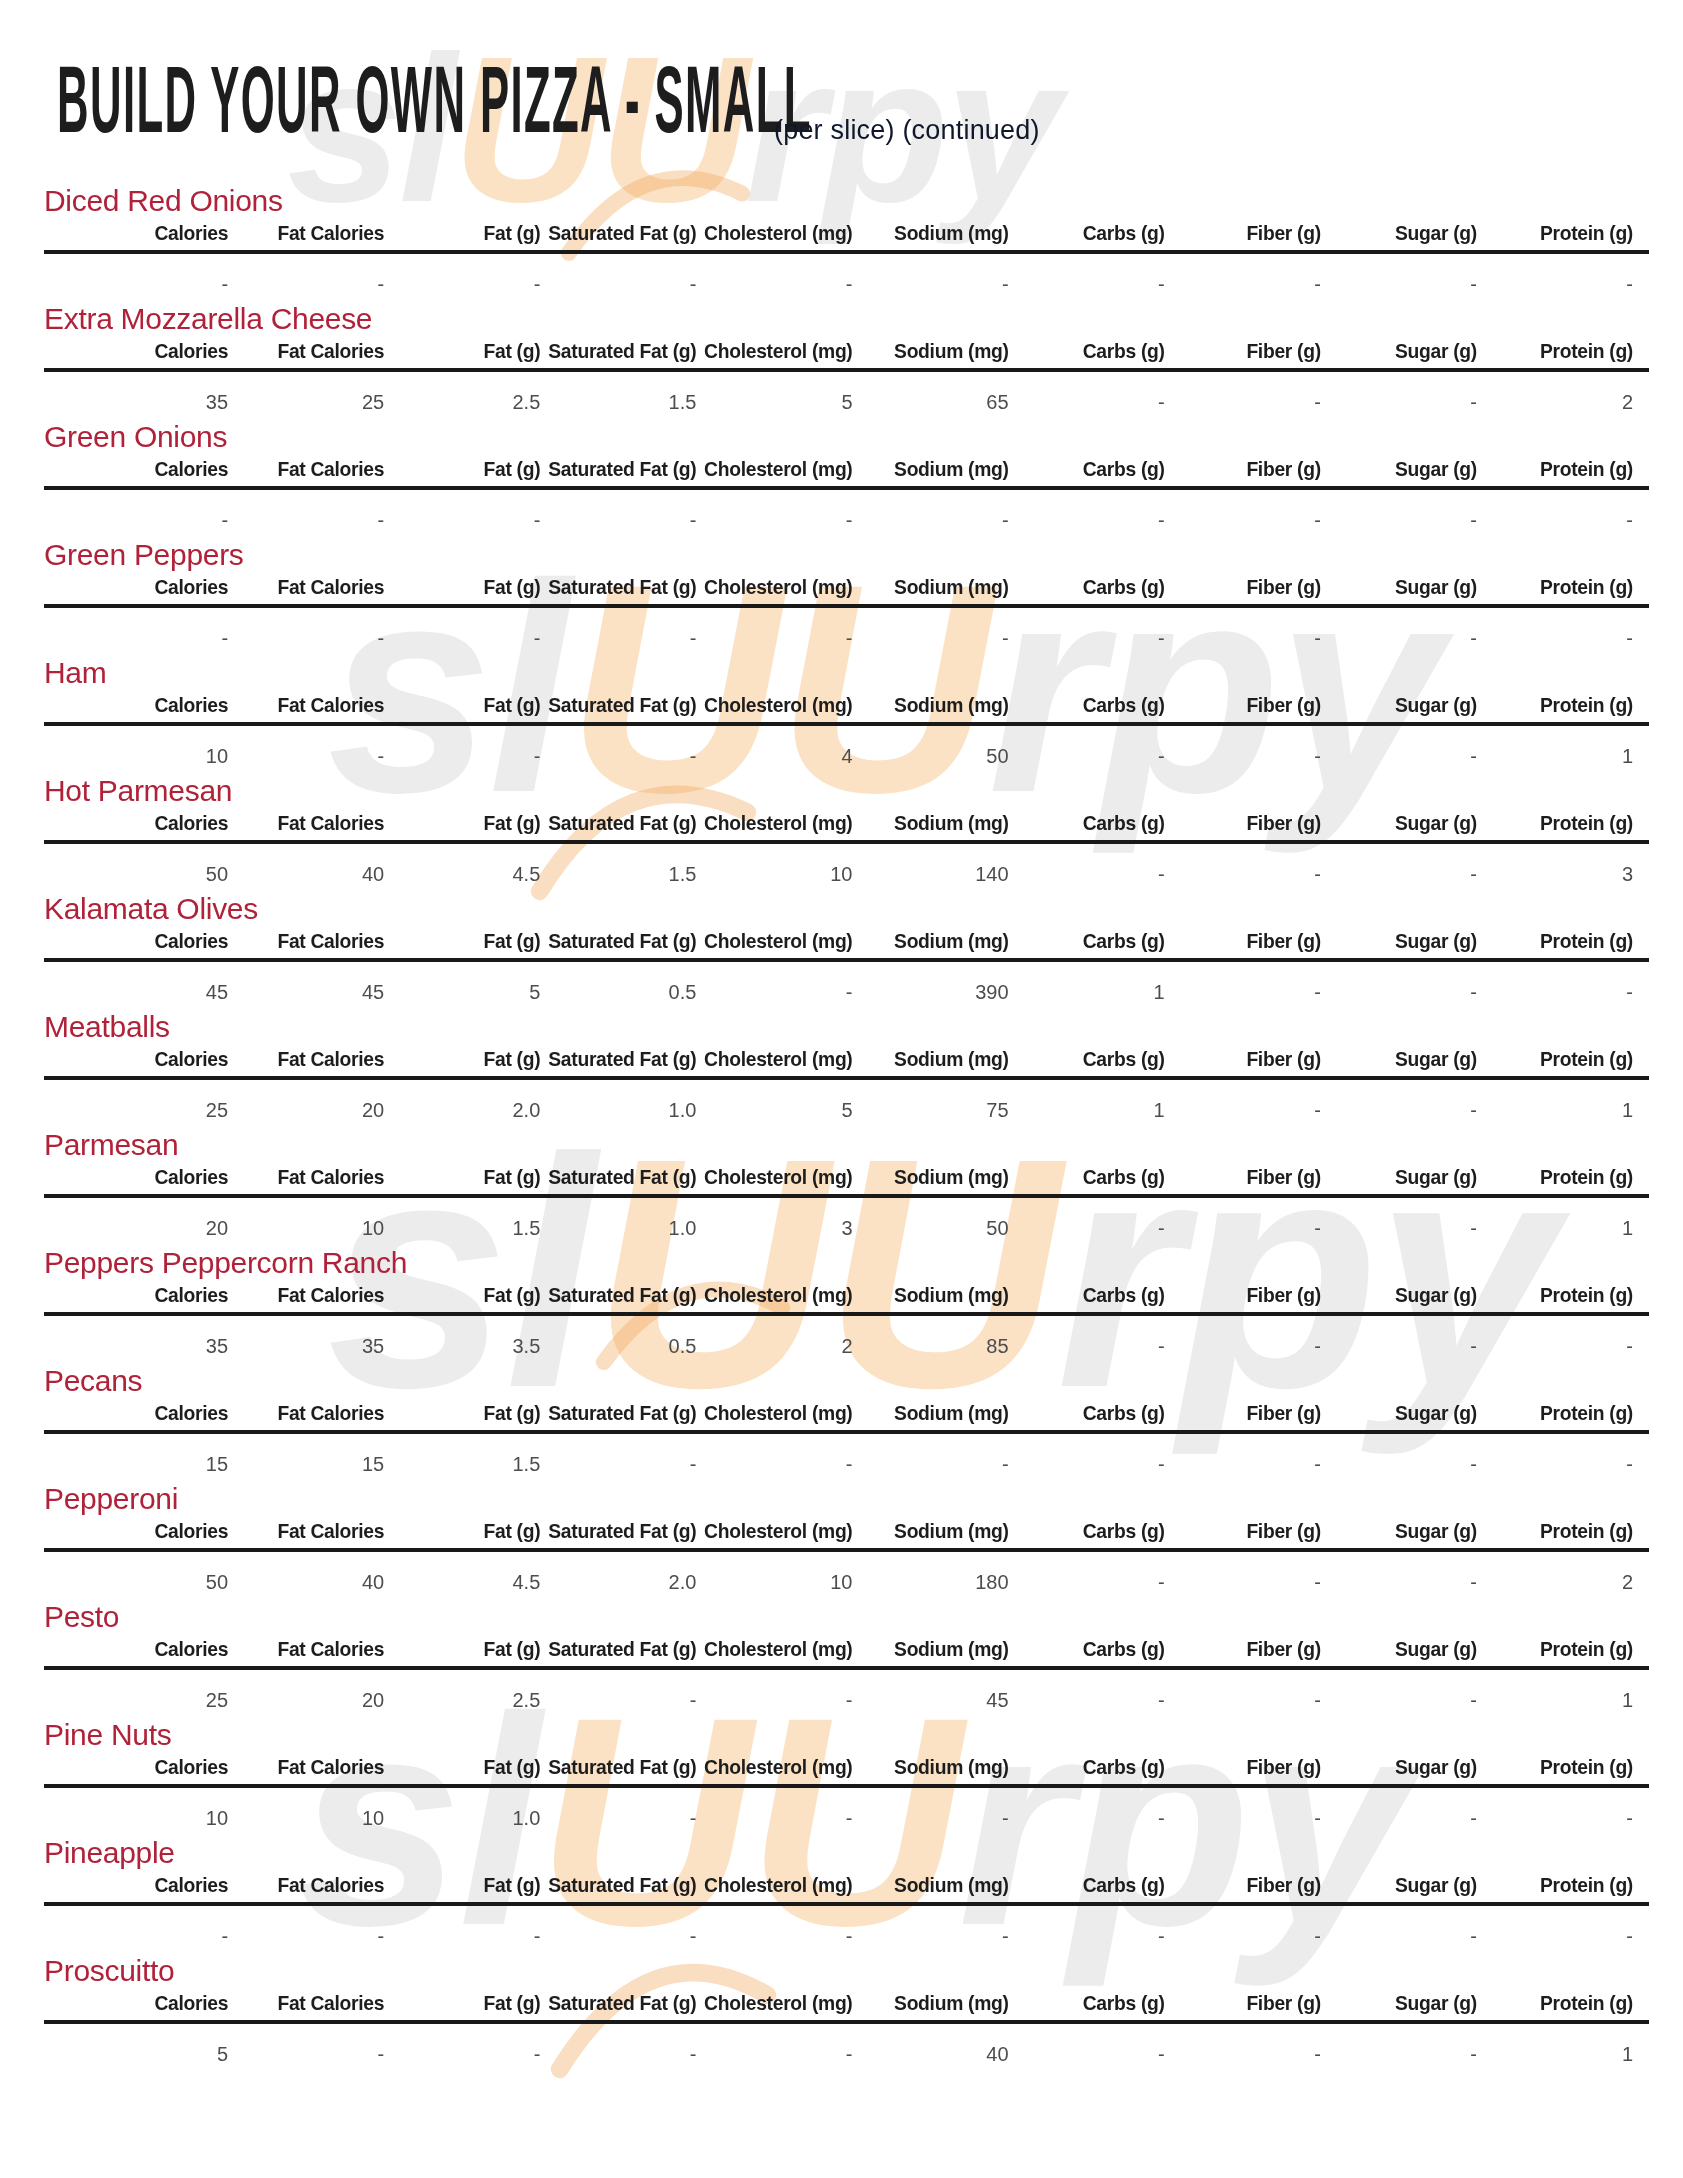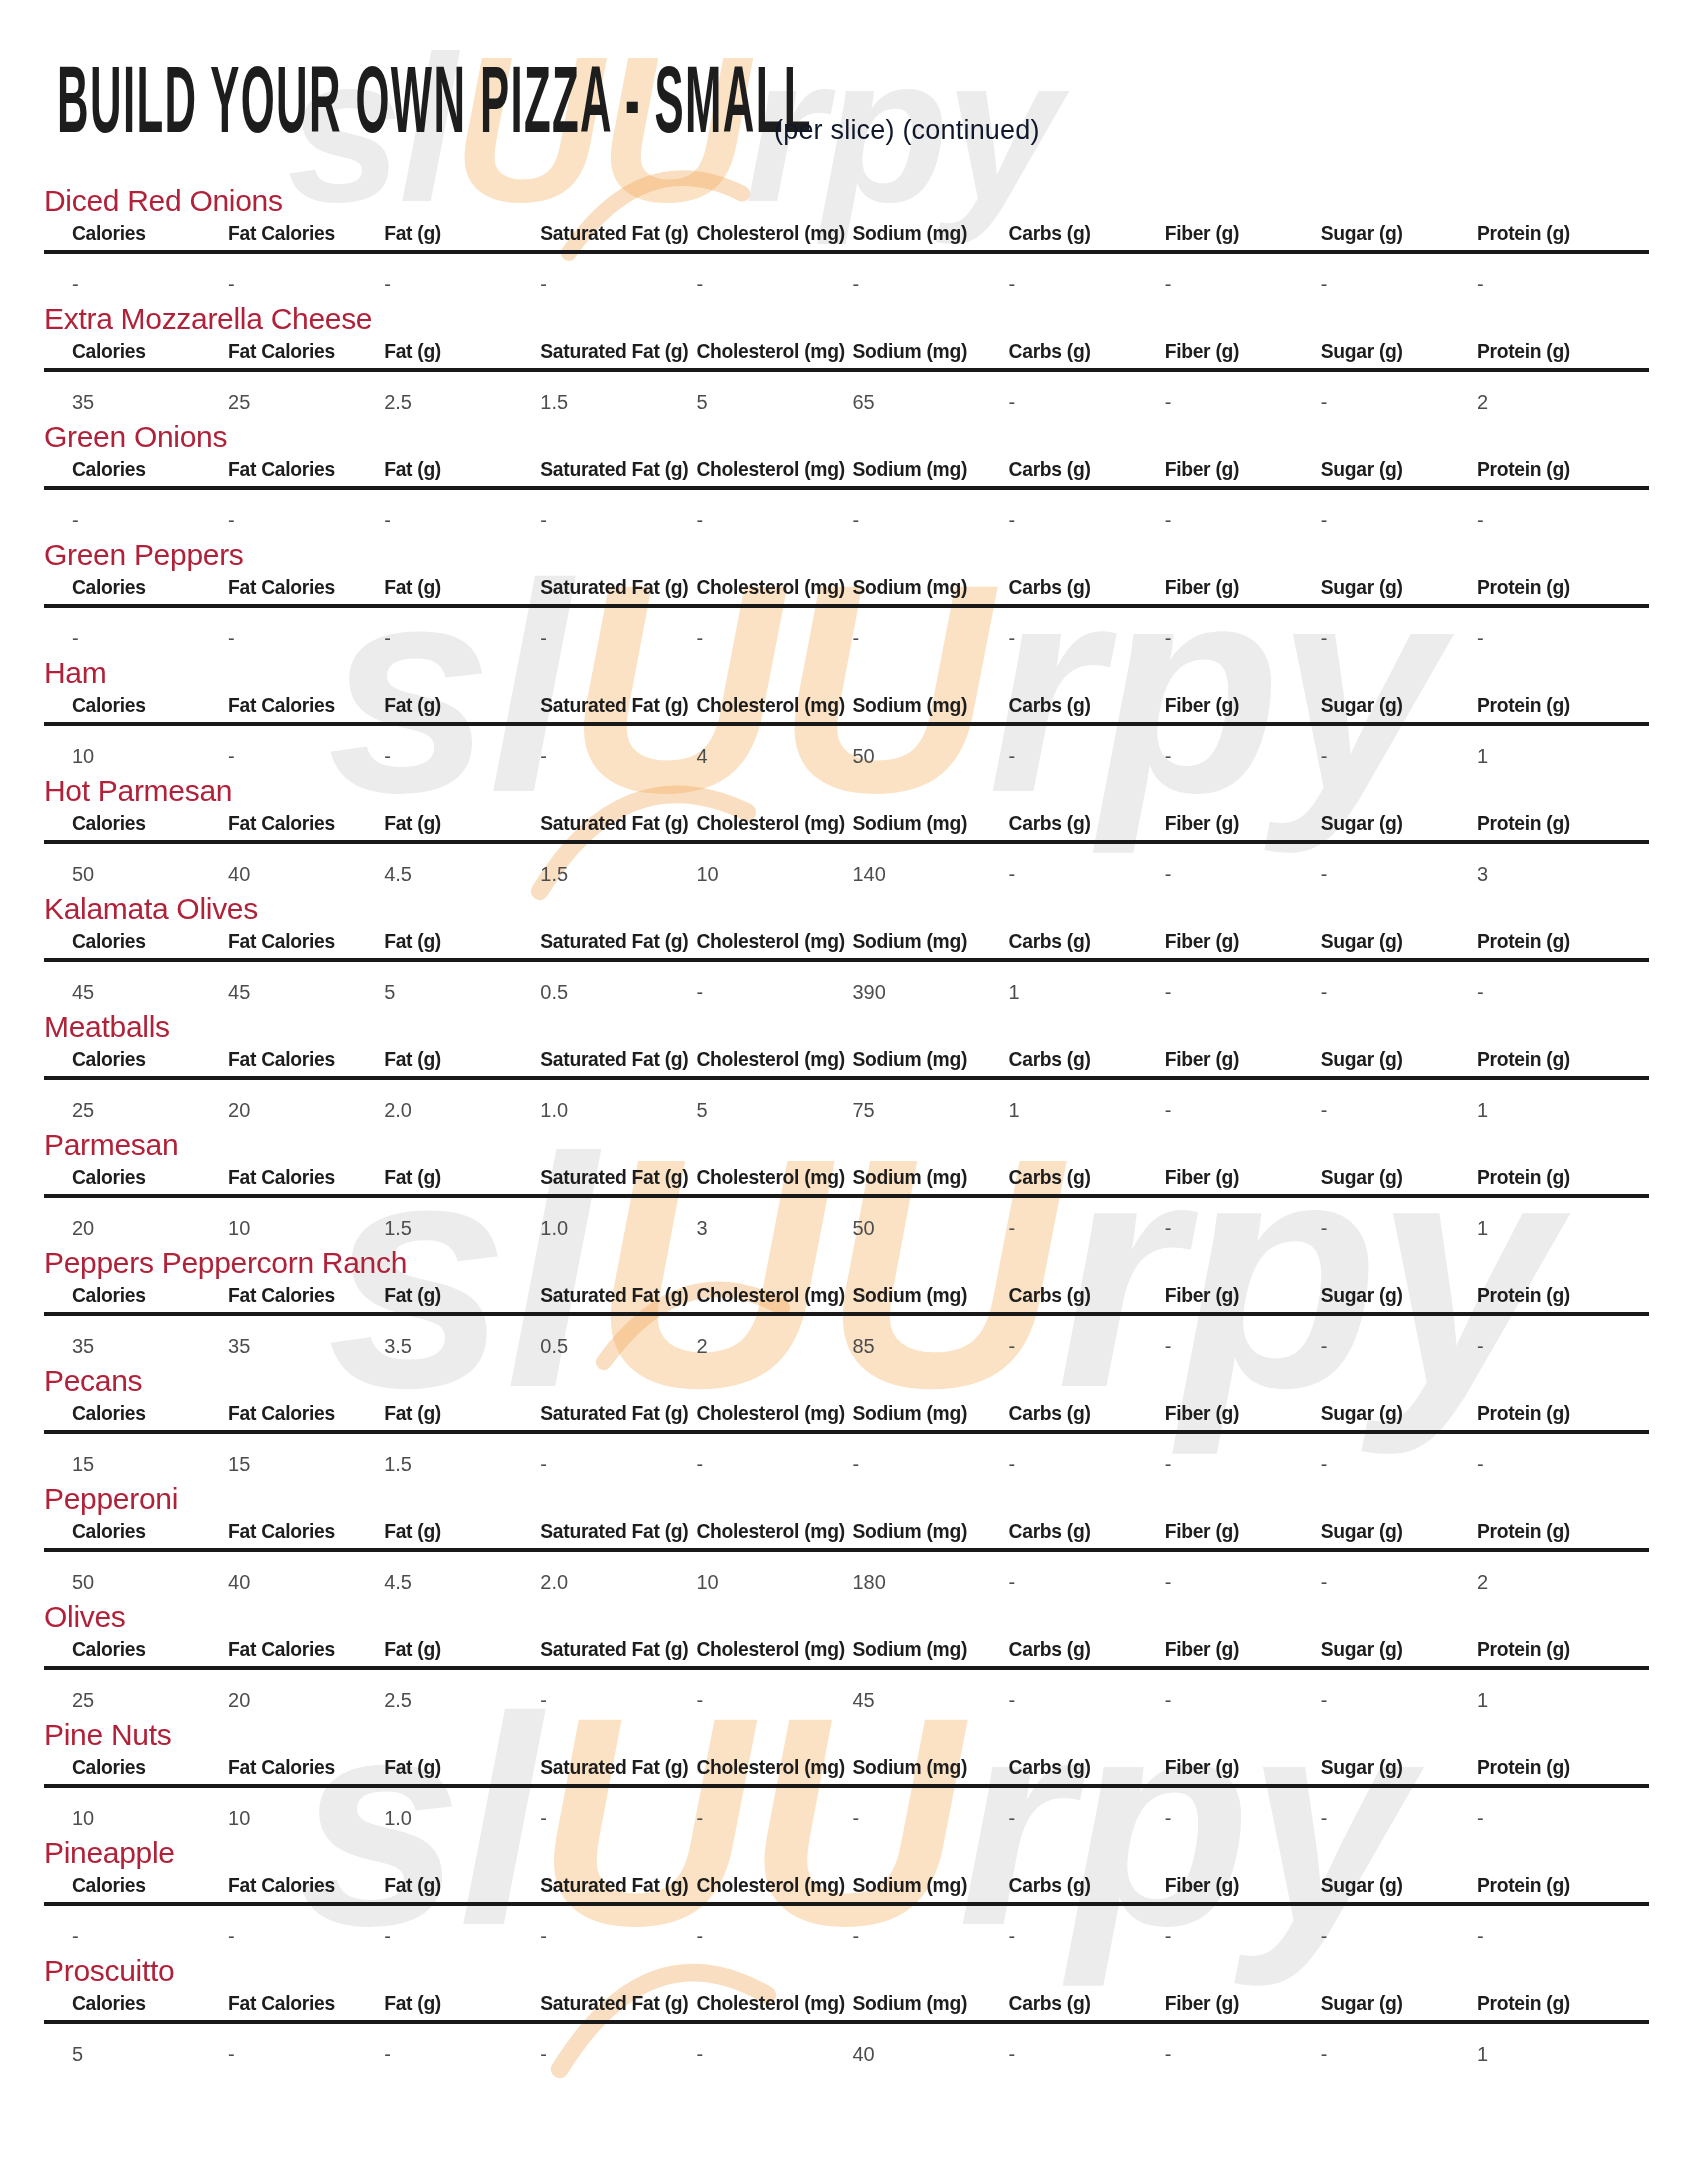--- a/index.html
+++ b/index.html
@@ -48,21 +48,21 @@
   .sections{position:absolute;left:44px;top:186px;width:1605px;}
   .section{position:relative;height:118px;}
   .section-title{
     position:absolute;top:-2px;left:0;
     font-size:30px;font-weight:400;color:var(--red);
     letter-spacing:-0.3px;line-height:1.1;
   }
   .row{
     position:absolute;left:12px;right:0;
     display:grid;grid-template-columns:repeat(10,1fr);
-    padding:0 16px;text-align:left;
+    padding:0 16px;text-align:right;
   }
   .header-row{top:37px;font-size:19.3px;font-weight:700;color:var(--ink);letter-spacing:-0.3px;}
   .rule{position:absolute;top:64px;left:0;right:0;height:4px;background:#191919;}
   .value-row{top:87px;font-size:20px;color:var(--val);}
 </style>
 </head>
 <body>
 
 <div class="page">
 
@@ -427,21 +427,21 @@
             <div class="cell">2.0</div>
             <div class="cell">10</div>
             <div class="cell">180</div>
             <div class="cell">-</div>
             <div class="cell">-</div>
             <div class="cell">-</div>
             <div class="cell">2</div>
           </div>
         </div>
         <div class="section">
-          <div class="section-title">Olives</div>
+          <div class="section-title">Pesto</div>
           <div class="row header-row">
             <div class="cell">Calories</div>
             <div class="cell">Fat Calories</div>
             <div class="cell">Fat (g)</div>
             <div class="cell">Saturated Fat (g)</div>
             <div class="cell">Cholesterol (mg)</div>
             <div class="cell">Sodium (mg)</div>
             <div class="cell">Carbs (g)</div>
             <div class="cell">Fiber (g)</div>
             <div class="cell">Sugar (g)</div>

